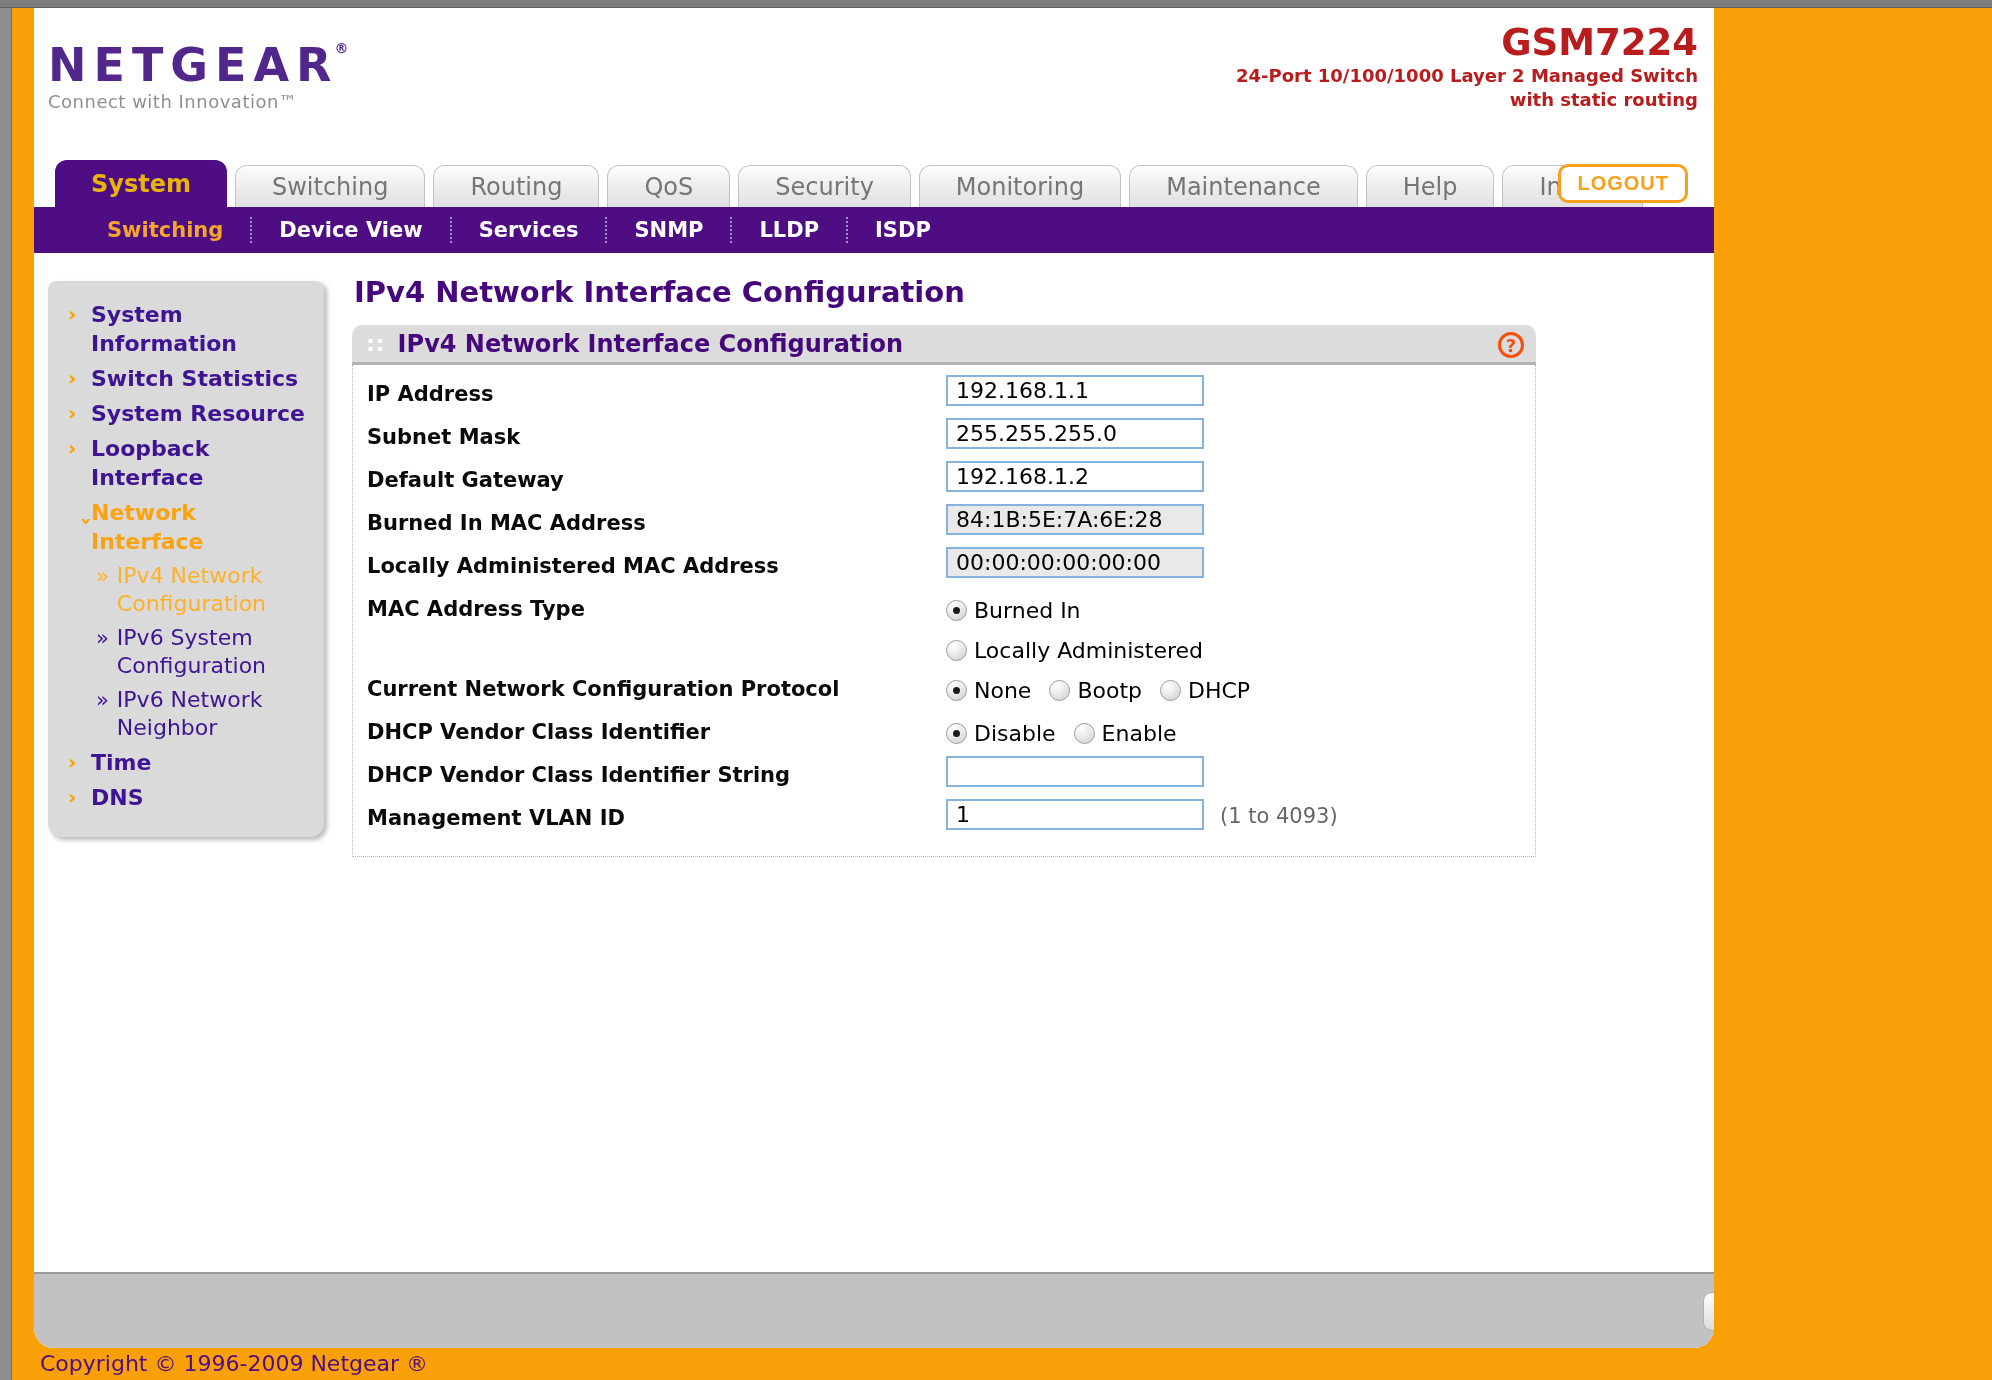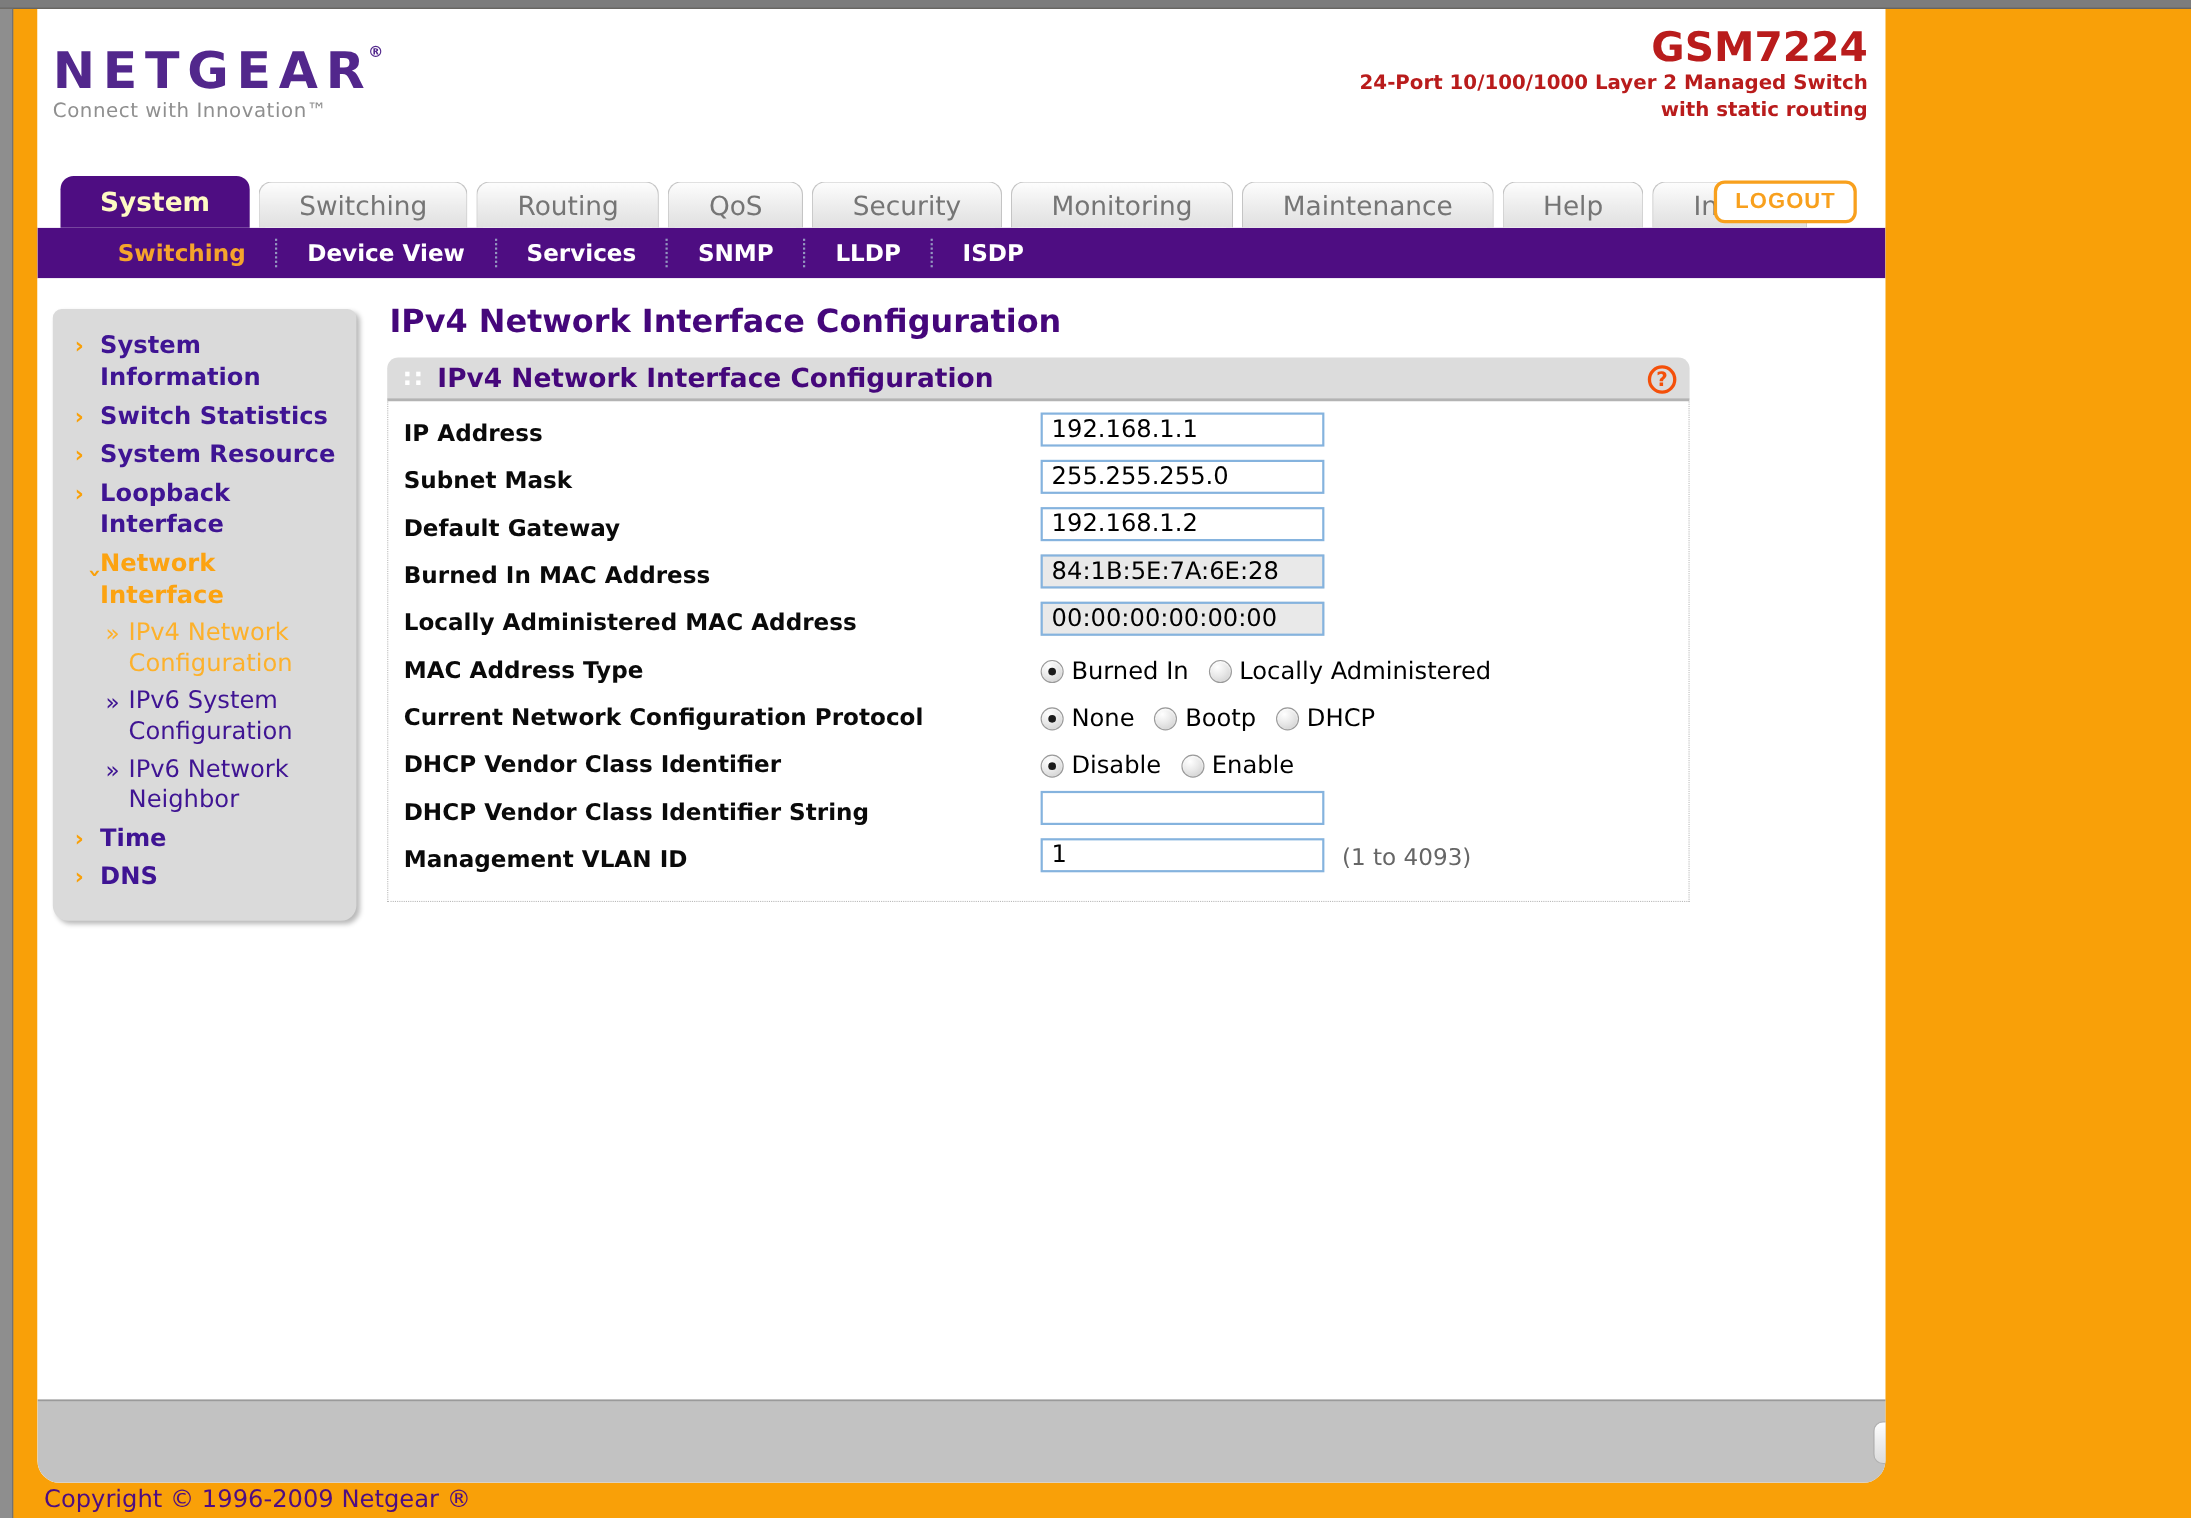--- a/index.html
+++ b/index.html
@@ -21,21 +21,21 @@
   .tagline { font-size:18px; color:#8f8f8f; margin-top:2px; letter-spacing:0.5px; }
   .model-block { position:absolute; right:16px; top:14px; text-align:right; color:#b91c1c; }
   .model-name { font-size:37px; font-weight:bold; line-height:42px; }
   .model-desc { font-size:18px; font-weight:bold; line-height:24px; }
 
   
   .tabbar { position:relative; height:47px; background:#ffffff; display:flex; align-items:flex-end; padding-left:21px; }
   .tab { height:42px; display:flex; align-items:center; justify-content:center; padding:0 36px; margin-right:8px;
          background:linear-gradient(#fdfdfd,#ececec 55%,#e0e0e0); border:1px solid #c4c4c4; border-bottom:none;
          border-radius:12px 12px 0 0; color:#757575; font-size:24px; cursor:pointer; }
-  .tab.active { height:47px; background:#4E0D82; border:none; color:#fef9c3; font-weight:bold; }
+  .tab.active { height:47px; background:#4E0D82; border:none; color:#eab308; font-weight:bold; }
   .logout-btn { position:absolute; right:26px; top:4px; padding:5px 16px; border:3px solid #F8A01D; border-radius:10px;
                 background:#ffffff; color:#F8A01D; font-weight:bold; font-size:20px; letter-spacing:1px; cursor:pointer; }
 
   
   .subnav { height:46px; background:#4E0D82; display:flex; align-items:center; padding-left:46px; }
   .subnav-item { color:#ffffff; font-size:21px; font-weight:bold; padding:0 27px; cursor:pointer; white-space:nowrap; }
   .subnav-item.active { color:#F5A42C; }
   .subnav-sep { height:26px; border-left:2px dotted rgba(186,226,226,0.65); }
 
   
@@ -229,21 +229,21 @@
 
             <div class="form-row">
               <div class="lbl">Locally Administered MAC Address</div>
               <div class="ctl">
                   <input class="tinput ro" type="text" readonly="" value="00:00:00:00:00:00" style="">
                 </div>
             </div>
 
             <div class="form-row">
               <div class="lbl">MAC Address Type</div>
-              <div class="ctl" style="flex-direction:row; align-items:flex-start;">
+              <div class="ctl" style="flex-direction:column; align-items:flex-start;">
                 <div class="radio-line">
                   <span class="radio checked"></span>
                   <span class="radio-lbl">Burned In</span>
                 </div>
                 <div class="radio-line">
                   <span class="radio"></span>
                   <span class="radio-lbl">Locally Administered</span>
                 </div>
               </div>
             </div>

